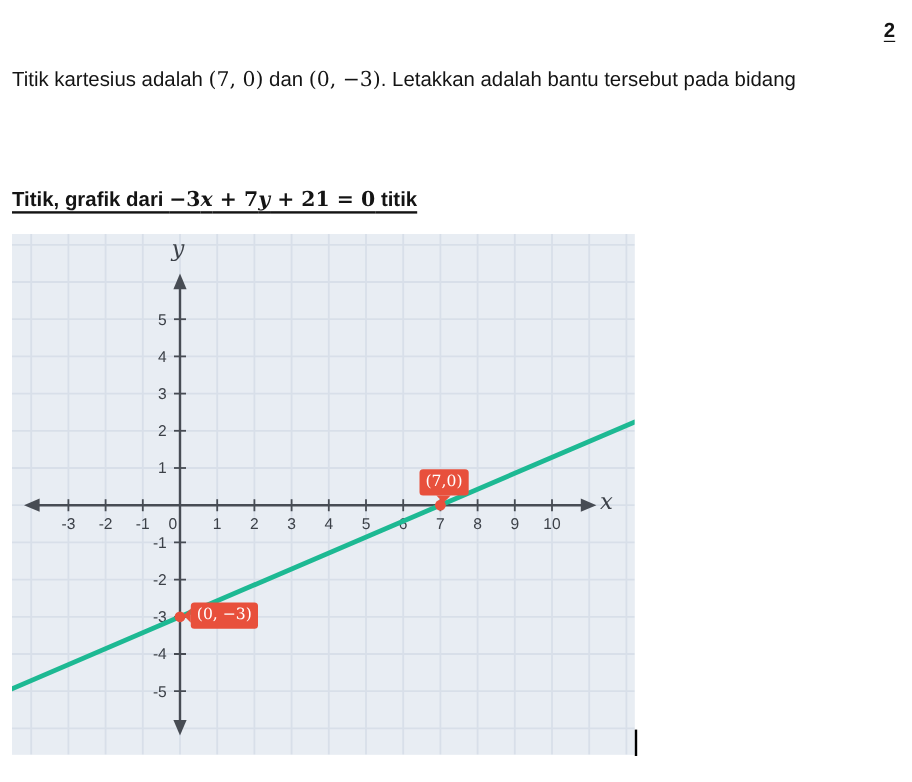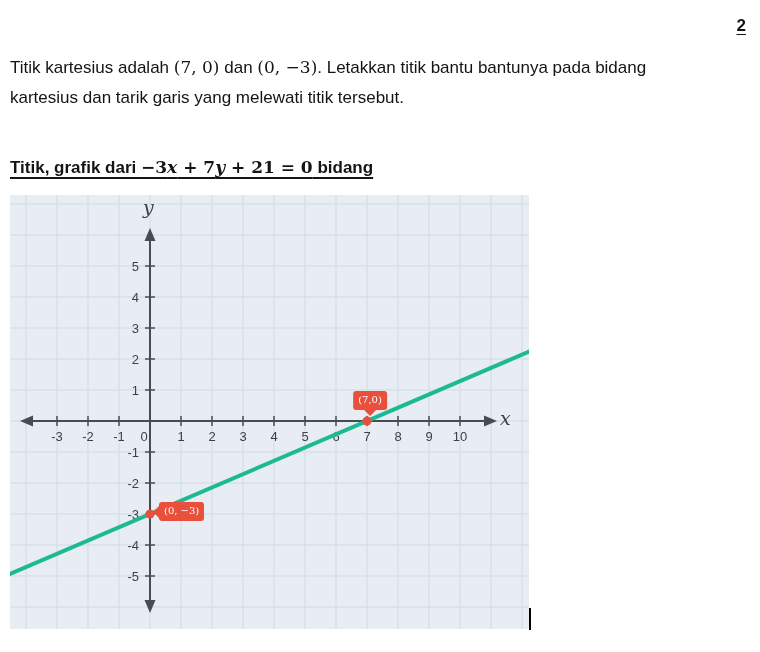--- a/index.html
+++ b/index.html
@@ -27,21 +27,21 @@
   }
   #graph-svg{position:absolute;left:0;top:0;}
   .axis-label{
     position:absolute;font-family:"DejaVu Serif",serif;font-style:italic;
     font-size:19px;color:#3c4148;
   }
   #xlabel{left:490px;top:212px;}
   #ylabel{left:133px;top:1px;}
   .callout{
     position:absolute;background:var(--accent,#e8503c);color:#ffffff;
-    font-family:"DejaVu Serif",serif;font-size:10px;line-height:1;
+    font-family:"DejaVu Serif",serif;font-size:13px;line-height:1;
     padding:4px 5px 5px;border-radius:3px;white-space:nowrap;z-index:3;
   }
   .callout-down{transform:translateX(-50%);}
   .callout-down::after{
     content:"";position:absolute;left:50%;bottom:-6px;transform:translateX(-50%);
     border:6px solid transparent;border-top-color:var(--accent,#e8503c);border-bottom:none;
   }
   .callout-left::before{
     content:"";position:absolute;left:-6px;top:50%;transform:translateY(-50%);
     border:6px solid transparent;border-left:none;border-right-color:var(--accent,#e8503c);
@@ -50,25 +50,24 @@
   #text-cursor{
     position:absolute;left:529px;top:608px;width:2px;height:22px;background:#000;
   }
 </style>
 </head>
 <body>
 
 <div id="page-number">2</div>
 
 <div id="intro-paragraph">
-  <div><span>Titik kartesius adalah </span><span class="math">(7, 0)</span><span> dan </span><span class="math">(0, −3)</span><span>. Letakkan titik bantu bantunya pada bidang</span></div>
-  <div><span>kartesius dan tarik garis yang melewati titik tersebut.</span></div>
+  <div><span>Titik kartesius adalah </span><span class="math">(7, 0)</span><span> dan </span><span class="math">(0, −3)</span><span>. Letakkan adalah bantu tersebut pada bidang</span></div>
 </div>
 
-<div id="heading"><span>Titik, grafik dari </span><span class="math">−3</span><span class="math ital">x</span><span class="math"> + 7</span><span class="math ital">y</span><span class="math"> + 21 = 0</span><span> bidang</span></div>
+<div id="heading"><span>Titik, grafik dari </span><span class="math">−3</span><span class="math ital">x</span><span class="math"> + 7</span><span class="math ital">y</span><span class="math"> + 21 = 0</span><span> titik</span></div>
 
 <div id="graph">
   <svg id="graph-svg" width="519" height="434" viewBox="0 0 519 434">
       <line x1="16" y1="0" x2="16" y2="434" stroke="#d8dfe9" stroke-width="1.5"></line>
       <line x1="47" y1="0" x2="47" y2="434" stroke="#d8dfe9" stroke-width="1.5"></line>
       <line x1="78" y1="0" x2="78" y2="434" stroke="#d8dfe9" stroke-width="1.5"></line>
       <line x1="109" y1="0" x2="109" y2="434" stroke="#d8dfe9" stroke-width="1.5"></line>
       <line x1="140" y1="0" x2="140" y2="434" stroke="#d8dfe9" stroke-width="1.5"></line>
       <line x1="171" y1="0" x2="171" y2="434" stroke="#d8dfe9" stroke-width="1.5"></line>
       <line x1="202" y1="0" x2="202" y2="434" stroke="#d8dfe9" stroke-width="1.5"></line>

